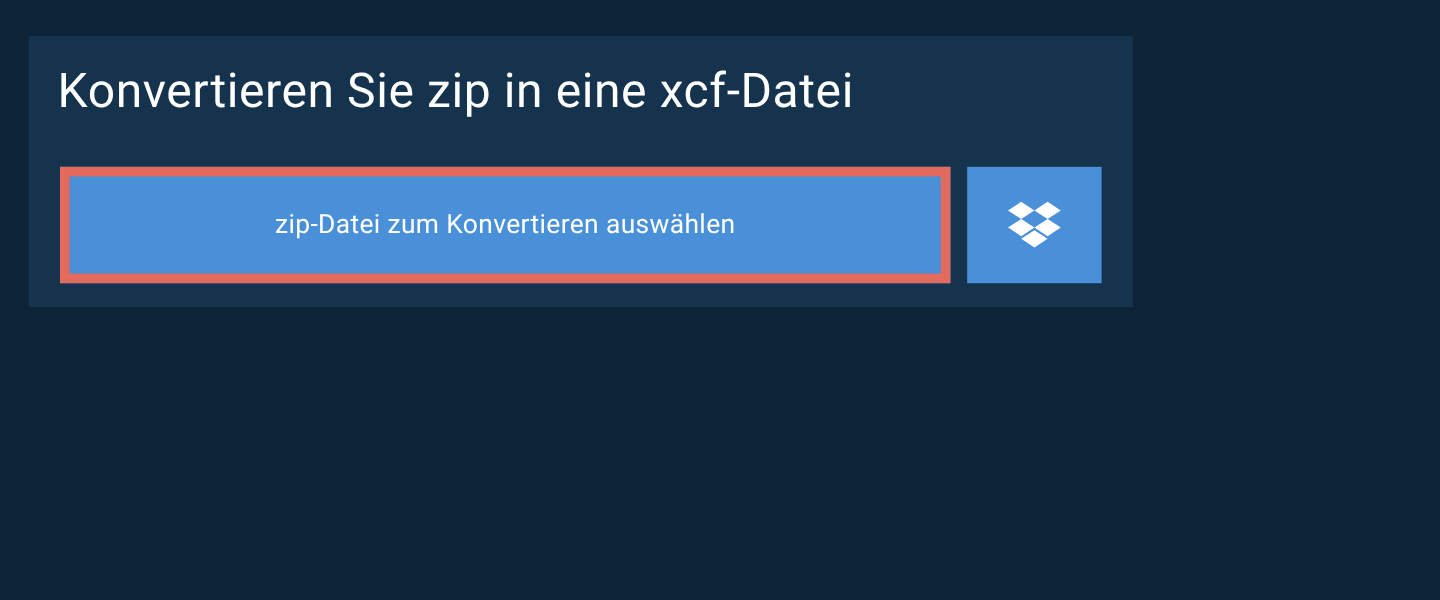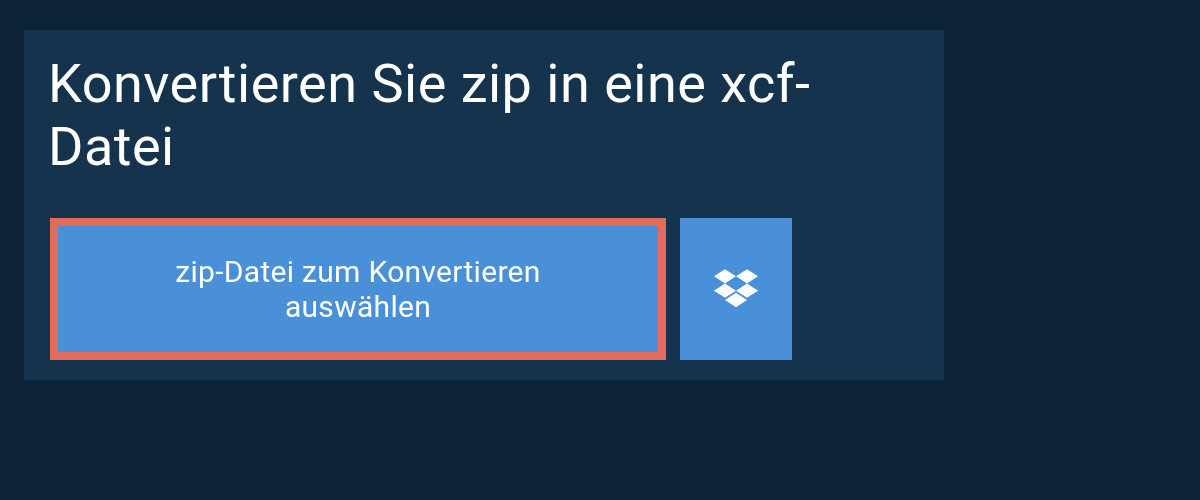--- a/index.html
+++ b/index.html
@@ -19,41 +19,41 @@
       width: 920px;
       margin-top: 30px;
       margin-left: 24px;
     }
     .title-bar {
       padding: 22px 30px 22px 24px;
       display: inline-block;
     }
     .title-text {
       color: #ffffff;
-      font-size: 54px;
+      font-size: 40px;
       font-weight: 400;
       letter-spacing: 0.5px;
     }
     .upload-area {
       padding: 18px 26px 20px 26px;
       display: flex;
       gap: 14px;
       align-items: stretch;
     }
     .select-file-button {
       background-color: #4a90d9;
       border: 8px solid #e46a5e;
       color: #ffffff;
-      font-size: 30px;
+      font-size: 22px;
       font-weight: 400;
       padding: 28px 48px;
       text-align: center;
       cursor: pointer;
       flex: 0 0 auto;
-      width: 616px;
+      width: 742px;
       letter-spacing: 0.3px;
     }
     .dropbox-button {
       background-color: #4a90d9;
       width: 112px;
       display: flex;
       align-items: center;
       justify-content: center;
       cursor: pointer;
       flex: 0 0 auto;

